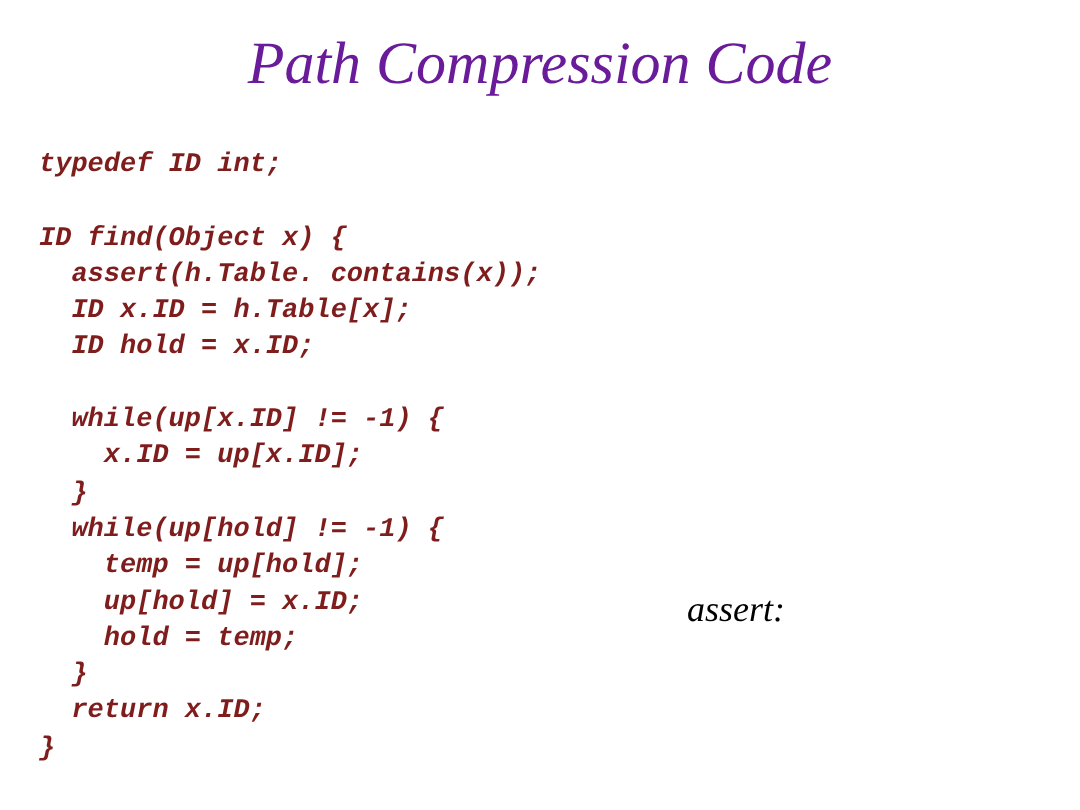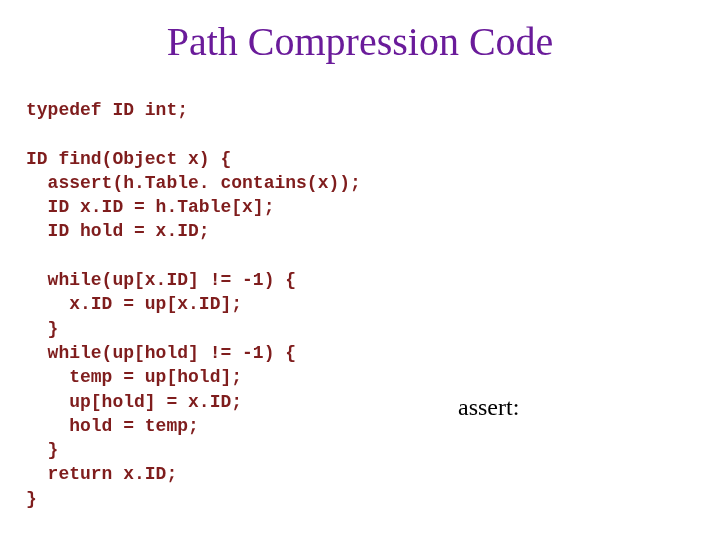--- a/index.html
+++ b/index.html
@@ -9,20 +9,21 @@
     height: 540px;
     background: #ffffff;
     font-family: "Times New Roman", Times, serif;
     overflow: hidden;
   }
   .slide {
     position: relative;
     width: 636px;
     height: 540px;
     box-sizing: border-box;
+    font-style: italic;
   }
   .title {
     position: absolute;
     top: 18px;
     left: 0;
     width: 720px;
     text-align: center;
     font-size: 40px;
     color: #6A1B9A;
     font-weight: normal;

